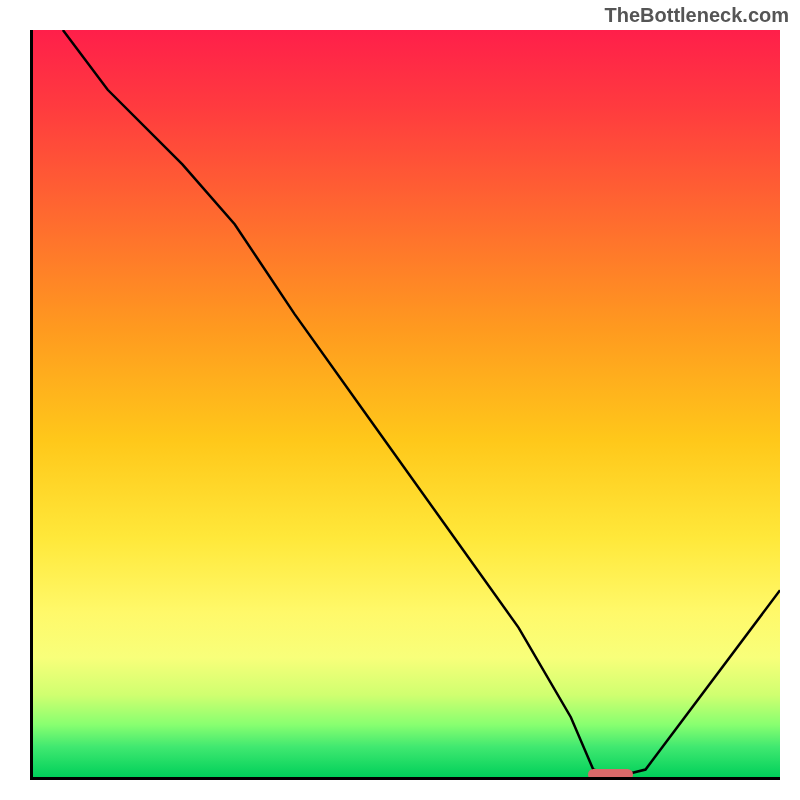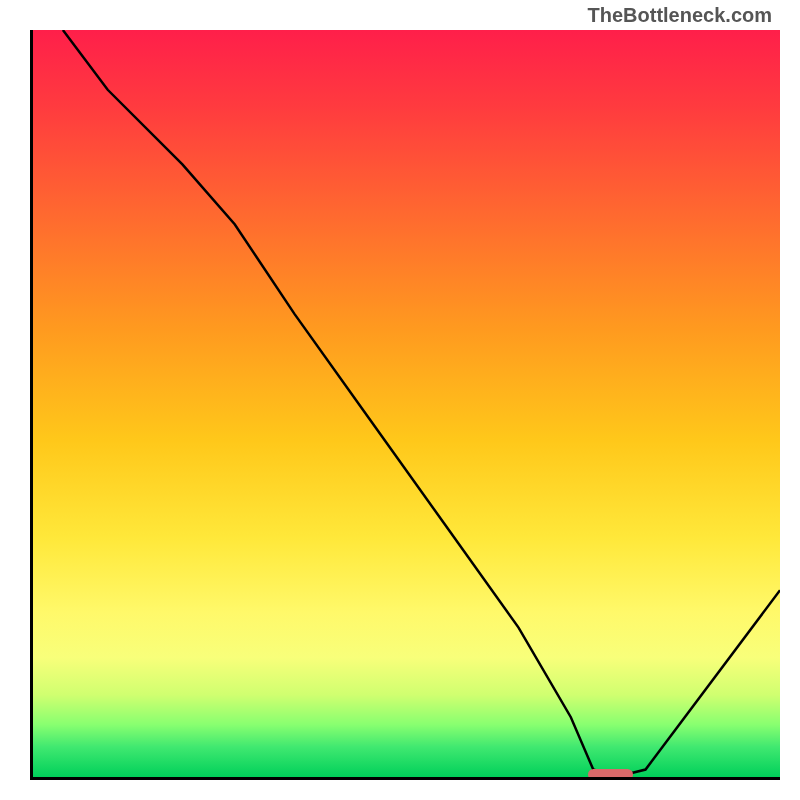--- a/index.html
+++ b/index.html
@@ -7,21 +7,21 @@
     padding: 0;
     width: 800px;
     height: 800px;
     background: #ffffff;
     font-family: Arial, sans-serif;
     position: relative;
   }
   .watermark {
     position: absolute;
     top: 4px;
-    right: 28px;
+    right: 11px;
     font-size: 20px;
     font-weight: bold;
     color: #555555;
   }
   .plot-area {
     position: absolute;
     left: 30px;
     top: 30px;
     width: 750px;
     height: 750px;

